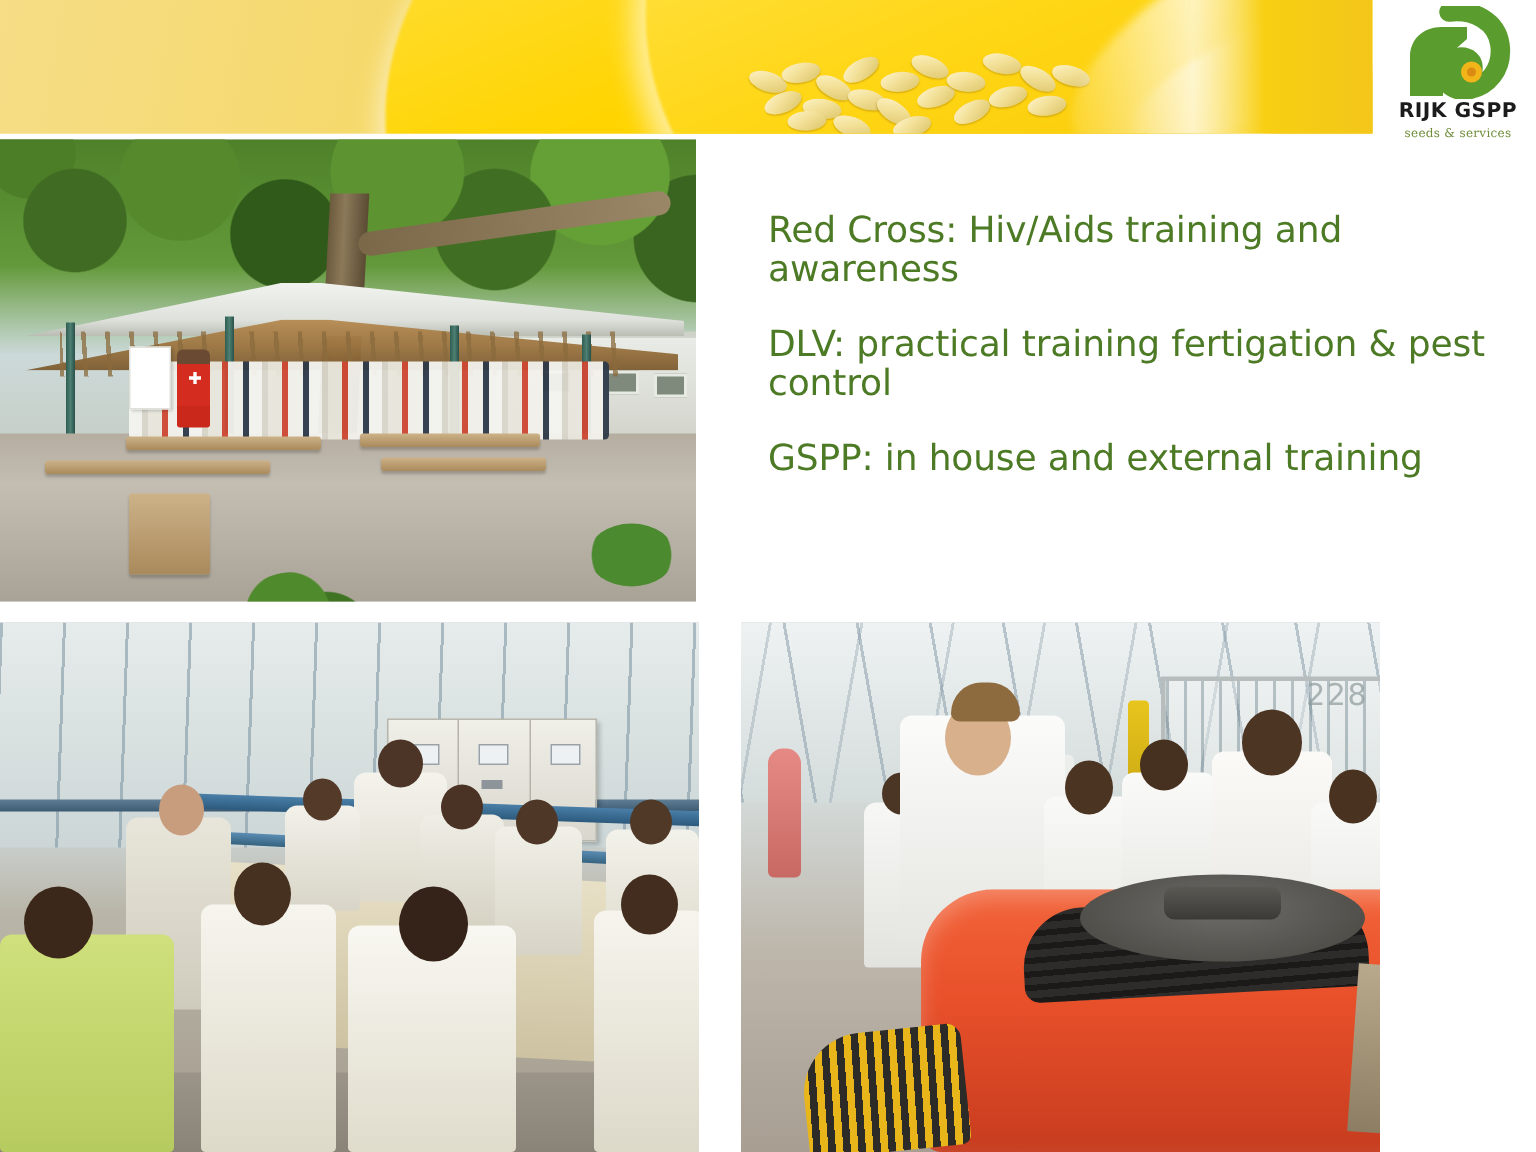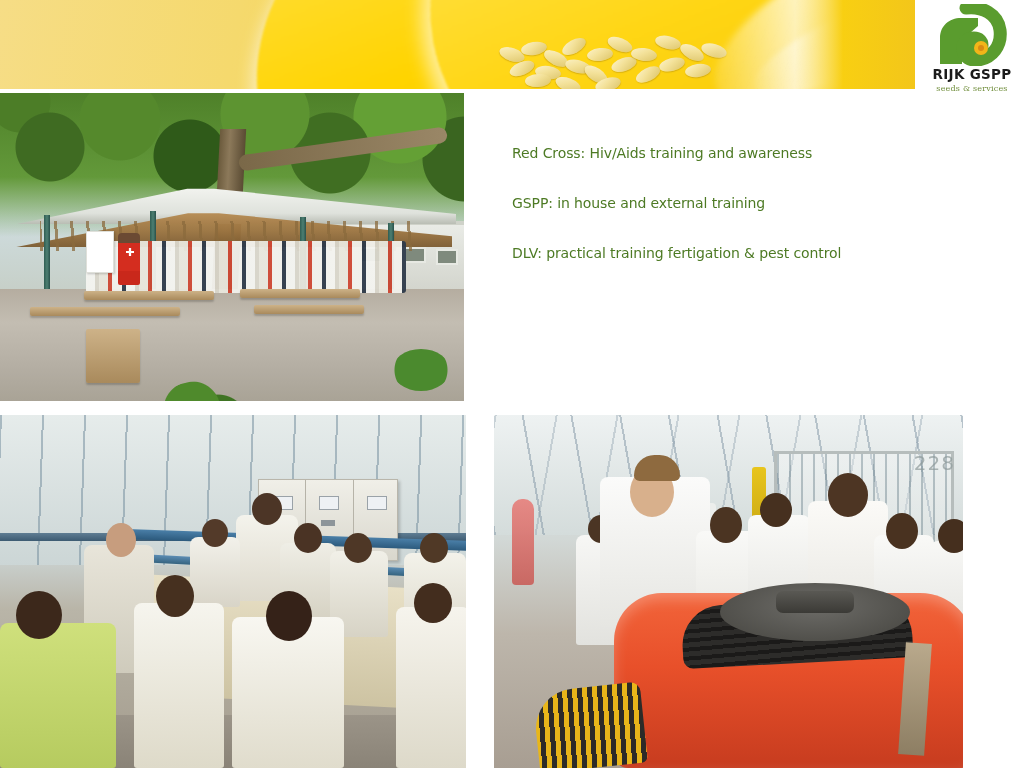--- a/index.html
+++ b/index.html
@@ -76,21 +76,21 @@
   .logo-tag{
     font-family:"DejaVu Serif","Liberation Serif",serif;
     font-size:8px; color:#6f8d3a; margin-top:3px; letter-spacing:.2px;
   }
 
   
   .photo{ position:absolute; overflow:hidden; background:#ccc; }
 
   .photo-top-left{ left:0; top:93px; width:464px; height:308px; }
   .photo-bottom-left{ left:0; top:415px; width:466px; height:353px; }
-  .photo-bottom-right{ left:494px; top:415px; width:469px; height:353px; }
+  .photo-bottom-right{ left:494px; top:415px; width:426px; height:353px; }
 
   
   .sky{ position:absolute; inset:0; background:linear-gradient(180deg,#dfe8ea 0%,#cfdde0 40%,#c8d2cc 60%,#b9b6a8 100%); }
   .canopy{
     position:absolute; left:-10px; top:-6px; width:500px; height:150px;
     background:
       radial-gradient(circle at 12% 40%,#3f6b22 0 34px,rgba(0,0,0,0) 35px),
       radial-gradient(circle at 26% 22%,#55892c 0 40px,rgba(0,0,0,0) 41px),
       radial-gradient(circle at 40% 46%,#2f5a19 0 36px,rgba(0,0,0,0) 37px),
       radial-gradient(circle at 55% 18%,#5d9431 0 44px,rgba(0,0,0,0) 45px),
@@ -275,21 +275,21 @@
   .content{
     position:absolute; left:512px; top:118px; width:490px;
   }
   .title{
     font-size:43px; font-weight:normal; color:#4d7a24;
     line-height:50px; letter-spacing:-.2px;
     font-family:"DejaVu Sans","Liberation Sans",sans-serif;
   }
   .bullets{ margin-top:22px; }
   .bullet{
-    font-size:14px; color:#4d7a24; line-height:26px;
+    font-size:24px; color:#4d7a24; line-height:26px;
     margin-bottom:24px; letter-spacing:-.1px;
     font-family:"DejaVu Sans","Liberation Sans",sans-serif;
   }
   .bullet:last-child{ margin-bottom:0; }
 </style>
 </head>
 <body>
 
 <div class="slide">
 
@@ -438,18 +438,18 @@
     <div class="tank-lid"></div>
     <div class="tank-lid-handle"></div>
     <div class="hose-yellow"></div>
     <div class="tank-arm"></div>
     <div class="gh2-num">228</div>
   </div>
 
   <div class="content">
     <div class="bullets">
       <p class="bullet">Red Cross: Hiv/Aids training and awareness</p>
+      <p class="bullet">DLV: practical training fertigation &amp; pest control</p>
       <p class="bullet">GSPP: in house and external training</p>
-      <p class="bullet">DLV: practical training fertigation &amp; pest control</p>
     </div>
   </div>
 
 </div>
 
 </body></html>

